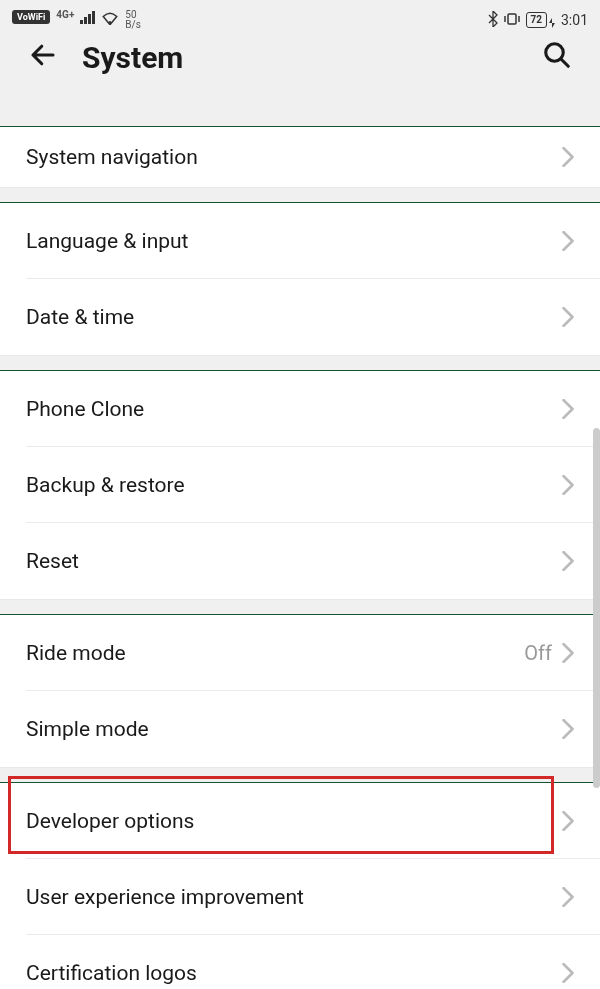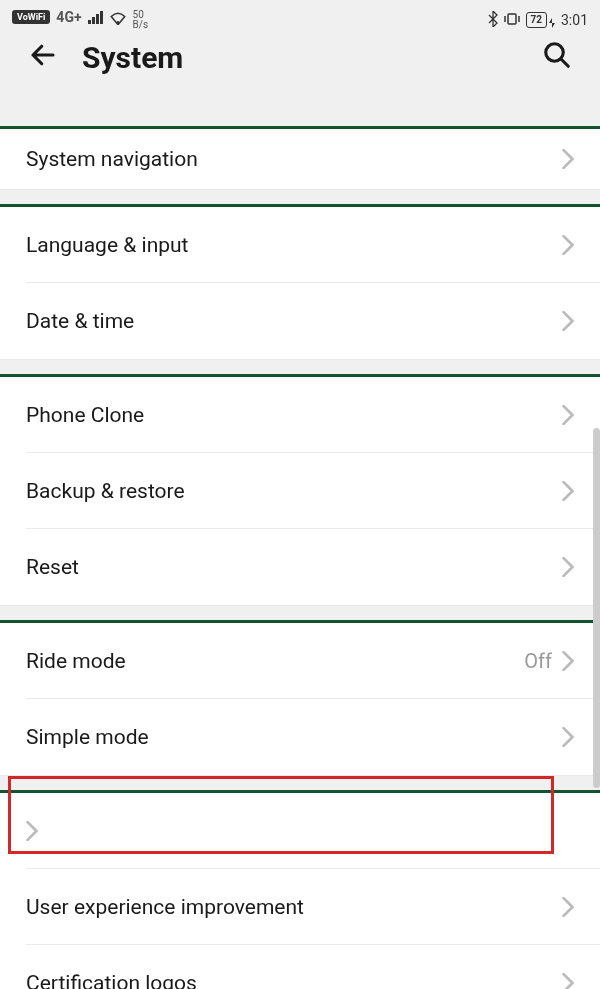--- a/index.html
+++ b/index.html
@@ -42,21 +42,21 @@
       padding: 2px 5px;
       border-radius: 3px;
       font-weight: bold;
     }
     .net-info {
       font-size: 10px;
       line-height: 1;
       color: #555;
     }
     .net-info-main {
-      font-size: 14px;
+      font-size: 10px;
       font-weight: bold;
     }
     .signal-bars {
       display: flex;
       align-items: flex-end;
       gap: 1px;
       height: 14px;
     }
     .signal-bars span {
       width: 3px;
@@ -108,21 +108,21 @@
       color: #1a1a1a;
       flex: 1;
     }
     .search-btn {
       cursor: pointer;
       display: flex;
       align-items: center;
     }
     .section {
       background: #fff;
-      border-top: 3px solid #14532d;
+      border-top: 1px solid #14532d;
       border-bottom: 1px solid #e8e8e8;
     }
     .section + .section {
       margin-top: 14px;
     }
     .row {
       padding: 0 26px;
       height: 76px;
       display: flex;
       align-items: center;
@@ -338,20 +338,21 @@
           <span class="chevron">
             <svg width="12" height="20" viewBox="0 0 10 18">
               <path d="M1 1 L9 9 L1 17" fill="none" stroke="#bbb" stroke-width="2.5" stroke-linecap="round" stroke-linejoin="round"></path>
             </svg>
           </span>
         </span>
       </div>
     </div>
     <div class="section">
       <div class="row">
+        <span class="row-label">Developer options</span>
         <span class="row-right">
           <span class="chevron">
             <svg width="12" height="20" viewBox="0 0 10 18">
               <path d="M1 1 L9 9 L1 17" fill="none" stroke="#bbb" stroke-width="2.5" stroke-linecap="round" stroke-linejoin="round"></path>
             </svg>
           </span>
         </span>
       </div>
       <div class="row">
         <span class="row-label">User experience improvement</span>

